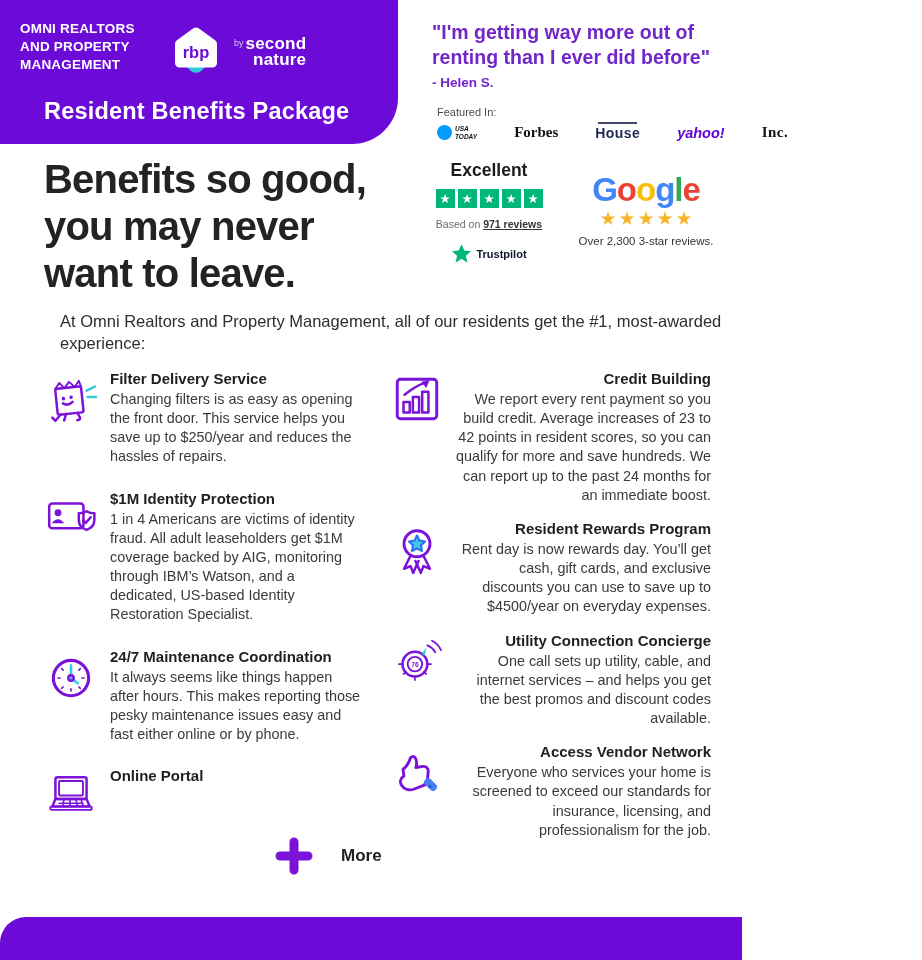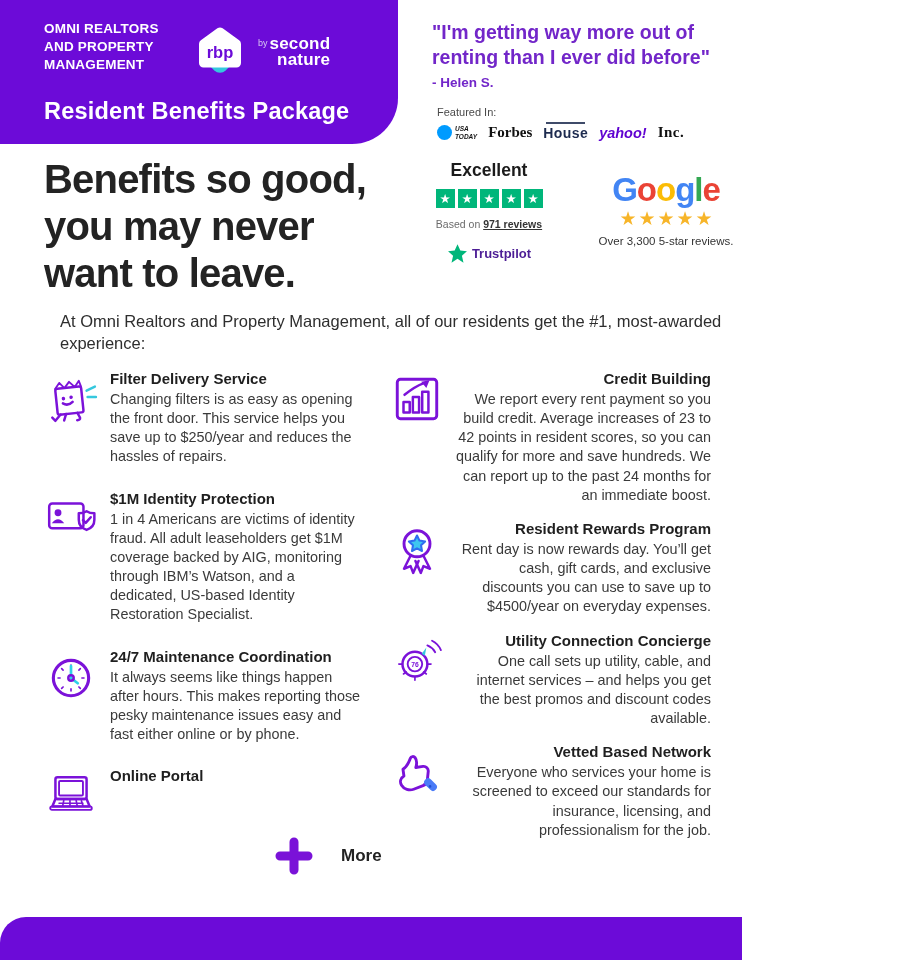--- a/index.html
+++ b/index.html
@@ -2,59 +2,59 @@
 <html style="--brand-purple: #6c0bd8; --icon-purple: #7b12d9; --quote-purple: #7226c9; --trustpilot-green: #00b67a; --google-gold: #f7b529; --usa-today-blue: #009bff; --yahoo-purple: #5f01d1; --house-navy: #1d2b4f;"><head>
 <meta charset="utf-8">
 <style>
   html,body{margin:0;padding:0;background:#fff;}
   .canvas{position:relative;width:922px;height:960px;background:#fff;overflow:hidden;
           font-family:"Liberation Sans",sans-serif;color:#222;}
 
   
   .hdr{position:absolute;left:0;top:0;width:398px;height:144px;
        background:var(--brand-purple,#6c0bd8);border-radius:0 0 46px 0;box-sizing:border-box;}
-  .hdr-top{display:flex;align-items:flex-start;padding:20px 10px 0 44px;}
+  .hdr-top{display:flex;align-items:flex-start;padding:20px 10px 0 20px;}
   .company{width:128px;font-size:13.5px;font-weight:bold;color:#fff;line-height:1.32;letter-spacing:.2px;}
   .logo-wrap{display:flex;align-items:flex-start;margin-left:16px;margin-top:0;}
   .byline{display:flex;margin-top:16px;margin-left:6px;}
   .by{font-size:9px;color:#d8c9f2;margin-top:2px;margin-right:2px;}
   .brand{font-size:17px;font-weight:bold;color:#fff;line-height:.95;text-align:right;letter-spacing:.2px;}
   .pkg-title{position:absolute;left:44px;top:98px;font-size:23.5px;font-weight:bold;color:#fff;letter-spacing:.2px;}
 
   
   .quote{position:absolute;left:432px;top:20px;width:330px;font-size:19.5px;font-weight:bold;
          color:var(--quote-purple,#7226c9);line-height:1.26;}
   .quote-author{position:absolute;left:432px;top:75px;font-size:13.5px;font-weight:bold;color:var(--quote-purple,#7226c9);}
 
   
   .featured{position:absolute;left:437px;top:106px;}
   .feat-label{font-size:11px;color:#4a4a4a;margin-bottom:6px;}
-  .feat-logos{display:flex;align-items:center;gap:11px;}
+  .feat-logos{display:flex;align-items:center;gap:37px;}
   .usatoday{display:flex;align-items:center;gap:3px;}
   .usat-dot{width:15px;height:15px;border-radius:50%;background:var(--usa-today-blue,#009bff);}
   .usat-text{font-size:6.5px;font-weight:bold;font-style:italic;line-height:1.1;color:#111;}
   .forbes{font-family:"Liberation Serif",serif;font-weight:bold;font-size:15px;color:#111;}
   .house{position:relative;font-weight:bold;font-size:14px;color:var(--house-navy,#1d2b4f);letter-spacing:.4px;}
   .house::before{content:"";position:absolute;top:-3px;left:3px;right:3px;height:2.5px;background:var(--house-navy,#1d2b4f);opacity:.85;}
   .yahoo{font-size:14.5px;font-weight:bold;font-style:italic;color:var(--yahoo-purple,#5f01d1);}
   .inc{font-family:"Liberation Serif",serif;font-weight:bold;font-size:15px;color:#111;letter-spacing:.5px;}
 
   
   .trustpilot{position:absolute;left:428px;top:160px;width:122px;text-align:center;}
   .tp-excellent{font-size:17.5px;font-weight:bold;color:#1b1b1b;}
   .tp-stars{display:flex;gap:3px;justify-content:center;margin-top:8px;}
   .tp-stars .star{width:19px;height:19px;background:var(--trustpilot-green,#00b67a);color:#fff;
                   font-size:12.5px;display:flex;align-items:center;justify-content:center;}
   .tp-basedon{margin-top:10px;font-size:10.5px;color:#6b6b6b;}
   .tp-basedon b{color:#333;text-decoration:underline;}
   .tp-brand{margin-top:13px;display:flex;align-items:center;justify-content:center;gap:4px;
-            font-size:13px;font-weight:bold;color:#4c1d95;}
-
-  
-  .google{position:absolute;left:592px;top:173px;width:148px;text-align:center;}
+            font-size:11px;font-weight:bold;color:#0f172a;}
+
+  
+  .google{position:absolute;left:572px;top:173px;width:148px;text-align:center;}
   .g-logo{font-size:33px;font-weight:bold;letter-spacing:-1px;line-height:1;}
   .g-stars{margin-top:1px;}
   .g-stars .star{color:var(--google-gold,#f7b529);font-size:19px;padding:0 1px;}
   .g-caption{margin-top:5px;font-size:11.5px;color:#333;}
 
   
   .headline{position:absolute;left:44px;top:156px;font-size:40px;font-weight:bold;color:#232323;
             line-height:1.17;letter-spacing:-.8px;white-space:pre-line;}
   .intro{position:absolute;left:60px;top:311px;width:665px;font-size:16.5px;color:#2e2e2e;line-height:1.32;}
 
@@ -143,21 +143,21 @@
       <svg width="21" height="21" viewBox="0 0 20 20">
         <polygon points="10,1.2 12.7,7.2 19,7.9 14.2,12.2 15.7,18.7 10,15.1 4.3,18.7 5.8,12.2 1,7.9 7.3,7.2" fill="#00b67a"></polygon>
       </svg>
       <span>Trustpilot</span>
     </div>
   </div>
 
   <div class="google">
     <div class="g-logo"><span style="color: rgb(66, 133, 244);">G</span><span style="color: rgb(234, 67, 53);">o</span><span style="color: rgb(251, 188, 5);">o</span><span style="color: rgb(66, 133, 244);">g</span><span style="color: rgb(52, 168, 83);">l</span><span style="color: rgb(234, 67, 53);">e</span></div>
     <div class="g-stars"><span class="star">★</span><span class="star">★</span><span class="star">★</span><span class="star">★</span><span class="star">★</span></div>
-    <div class="g-caption">Over 3,300 5-star reviews.</div>
+    <div class="g-caption">Over 2,300 3-star reviews.</div>
   </div>
 
   <div class="headline">Benefits so good,
 you may never
 want to leave.</div>
   <div class="intro">At Omni Realtors and Property Management, all of our residents get the #1, most-awarded experience:</div>
 
   <div class="benefits">
     <div class="col-left">
 
@@ -289,21 +289,21 @@
         <div class="b-icon">
           <svg width="54" height="54" viewBox="0 0 52 52">
             <g transform="rotate(-8 26 26)">
               <path class="ic w28" d="M13 28 c-3.5 1.5 -5 5 -3.5 8.5 c1.8 4.2 6.5 6.5 11 5.5 l9.5 -2.2 c2.4 -.6 4.2 -2.4 4.8 -4.8 l2 -8 c.7 -2.8 -1.4 -5.5 -4.3 -5.5 l-7 0 c1.6 -3.4 2 -6.8 .6 -9.4 c-1 -1.8 -3.6 -1.9 -4.6 0 c-2 3.8 -4.6 7.6 -8.5 9.4 z"></path>
               <rect x="33.5" y="33" width="7.5" height="14" rx="3.6" fill="#4a7bf7" transform="rotate(-38 37 40)"></rect>
               <circle cx="36.5" cy="41.5" r="1.3" fill="#1f4fd0"></circle>
             </g>
           </svg>
         </div>
         <div class="b-text">
-          <div class="b-title">Vetted Based Network</div>
+          <div class="b-title">Access Vendor Network</div>
           <div class="b-body">Everyone who services your home is screened to exceed our standards for insurance, licensing, and professionalism for the job.</div>
         </div>
       </div>
 
     </div>
   </div>
 
   <div class="more-row">
     <svg width="40" height="40" viewBox="0 0 40 40">
       <path d="M20 6 V34 M6 20 H34" stroke="#7a12d8" stroke-width="9" stroke-linecap="round" fill="none"></path>

